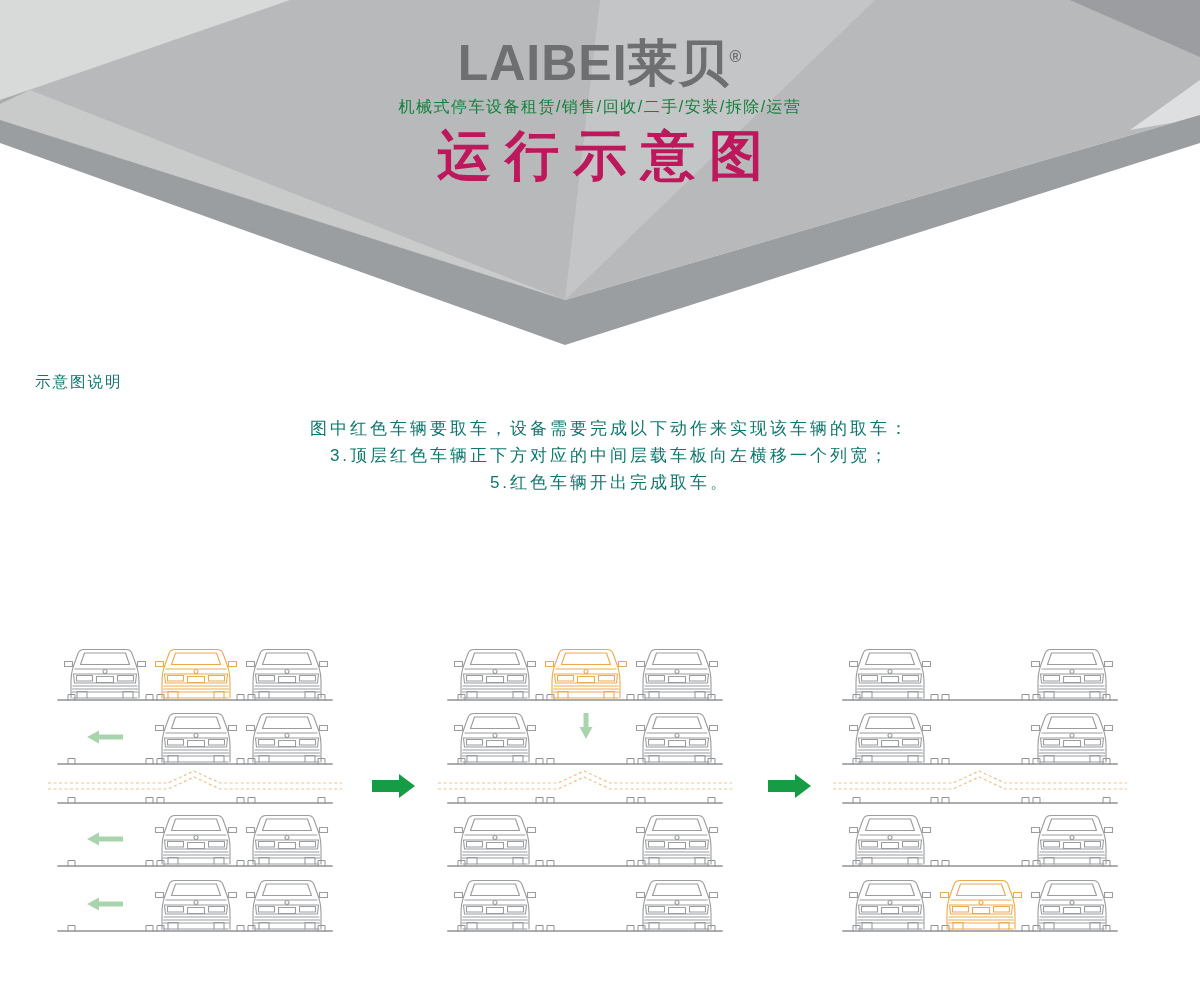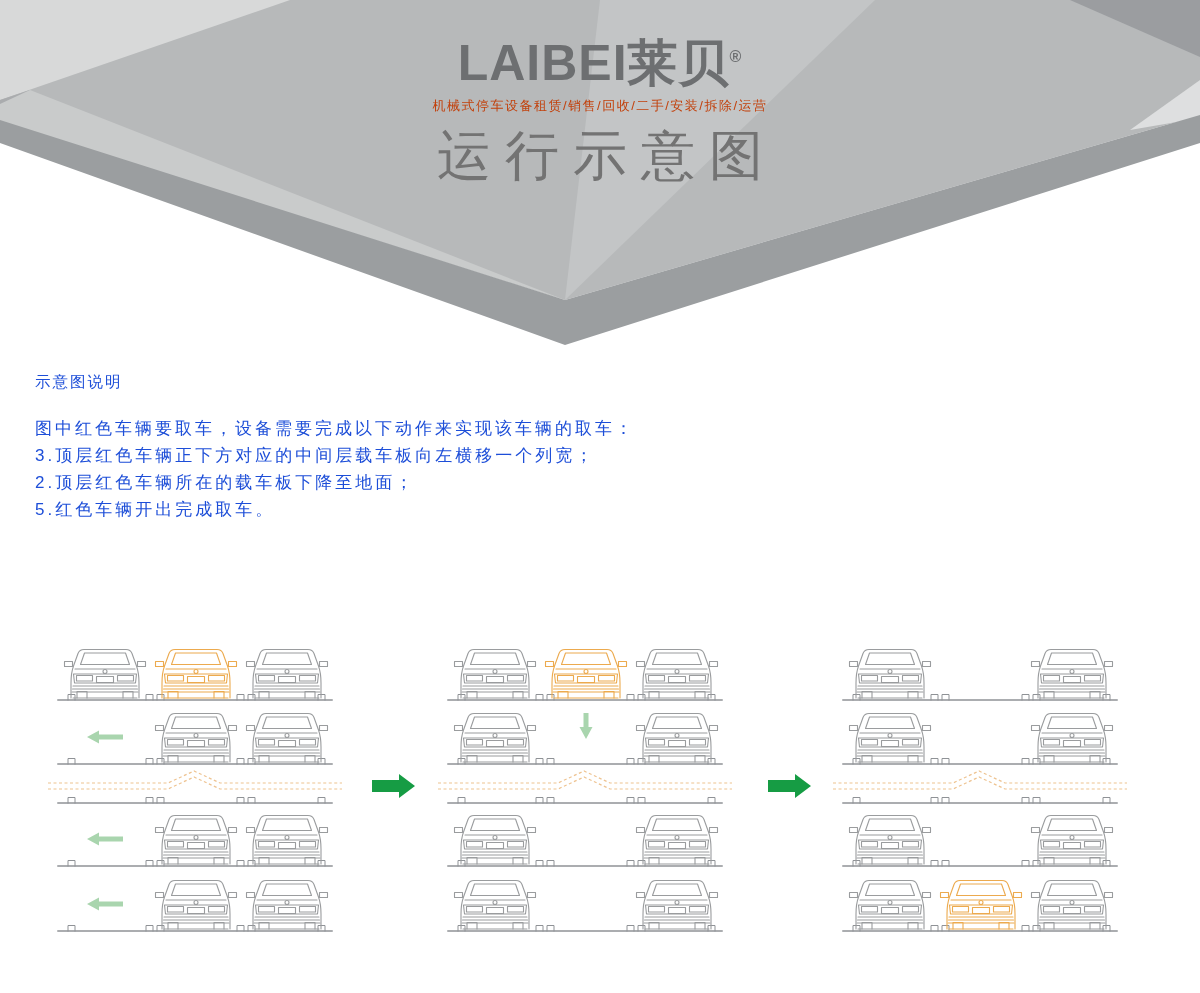--- a/index.html
+++ b/index.html
@@ -3,26 +3,26 @@
 <meta charset="utf-8">
 <style>
   html,body{margin:0;padding:0;background:#fff;}
   body{width:1200px;height:993px;position:relative;overflow:hidden;
        font-family:"Liberation Sans","DejaVu Sans",sans-serif;}
   
   #banner{position:absolute;top:0;left:0;width:1200px;height:350px;}
   .hdr-text{position:absolute;left:0;width:1200px;text-align:center;z-index:5;}
   .logo-line{top:30px;font-size:50px;font-weight:bold;color:#6d6f71;letter-spacing:1px;}
   .logo-line sup{font-size:16px;vertical-align:super;}
-  .subtitle-line{top:97px;font-size:13px;color:#c2410c;letter-spacing:1.5px;}
-  .title-line{top:120px;font-size:54px;font-weight:normal;color:#737373;letter-spacing:14px;text-indent:14px;}
+  .subtitle-line{top:97px;font-size:16px;color:#15803d;letter-spacing:1.5px;}
+  .title-line{top:120px;font-size:54px;font-weight:bold;color:#be185d;letter-spacing:14px;text-indent:14px;}
   
-  #desc{position:absolute;left:35px;top:372px;width:1150px;color:#1d4ed8;}
+  #desc{position:absolute;left:35px;top:372px;width:1150px;color:#0f766e;}
   #desc .heading{font-size:15.5px;letter-spacing:2px;margin:0 0 22px 0;}
-  #desc p.line{font-size:17px;letter-spacing:3px;line-height:27px;margin:0;white-space:nowrap;}
+  #desc p.line{font-size:17px;letter-spacing:3px;line-height:27px;margin:0;white-space:nowrap;text-align:center;}
   
   #ops{position:absolute;left:0;top:628px;width:1200px;height:345px;}
   #ops-svg{display:block;}
 </style>
 </head>
 <body>
 
 <svg id="banner" viewBox="0 0 1200 350" xmlns="http://www.w3.org/2000/svg" aria-hidden="true">
   <polygon points="0,0 1200,0 1200,115 565,300 0,120" fill="#b7b9ba"></polygon>
   <polygon points="600,0 875,0 565,300" fill="#c3c5c6"></polygon>
@@ -37,21 +37,20 @@
 <div class="hdr-text logo-line">
   <span>LAIBEI莱贝</span><sup>®</sup>
 </div>
 <div class="hdr-text subtitle-line">机械式停车设备租赁/销售/回收/二手/安装/拆除/运营</div>
 <div class="hdr-text title-line">运行示意图</div>
 
 <div id="desc">
   <p class="heading">示意图说明</p>
   <p class="line">图中红色车辆要取车，设备需要完成以下动作来实现该车辆的取车：</p>
   <p class="line">3.顶层红色车辆正下方对应的中间层载车板向左横移一个列宽；</p>
-  <p class="line">2.顶层红色车辆所在的载车板下降至地面；</p>
   <p class="line">5.红色车辆开出完成取车。</p>
 </div>
 
 <div id="ops">
   <svg id="ops-svg" viewBox="0 0 1200 345" width="1200" height="345" xmlns="http://www.w3.org/2000/svg">
     <defs>
 
       <symbol id="sym-car" viewBox="0 0 82 55" overflow="visible">
         <g fill="none" stroke="currentColor" stroke-width="1.1" stroke-linejoin="round" stroke-linecap="round">
           <path d="M7,53 L7,38 Q7,28 9.5,21 L14,8.5 Q15.5,4.5 20,4.5 L62,4.5 Q66.5,4.5 68,8.5 L72.5,21 Q75,28 75,38 L75,53"></path>

